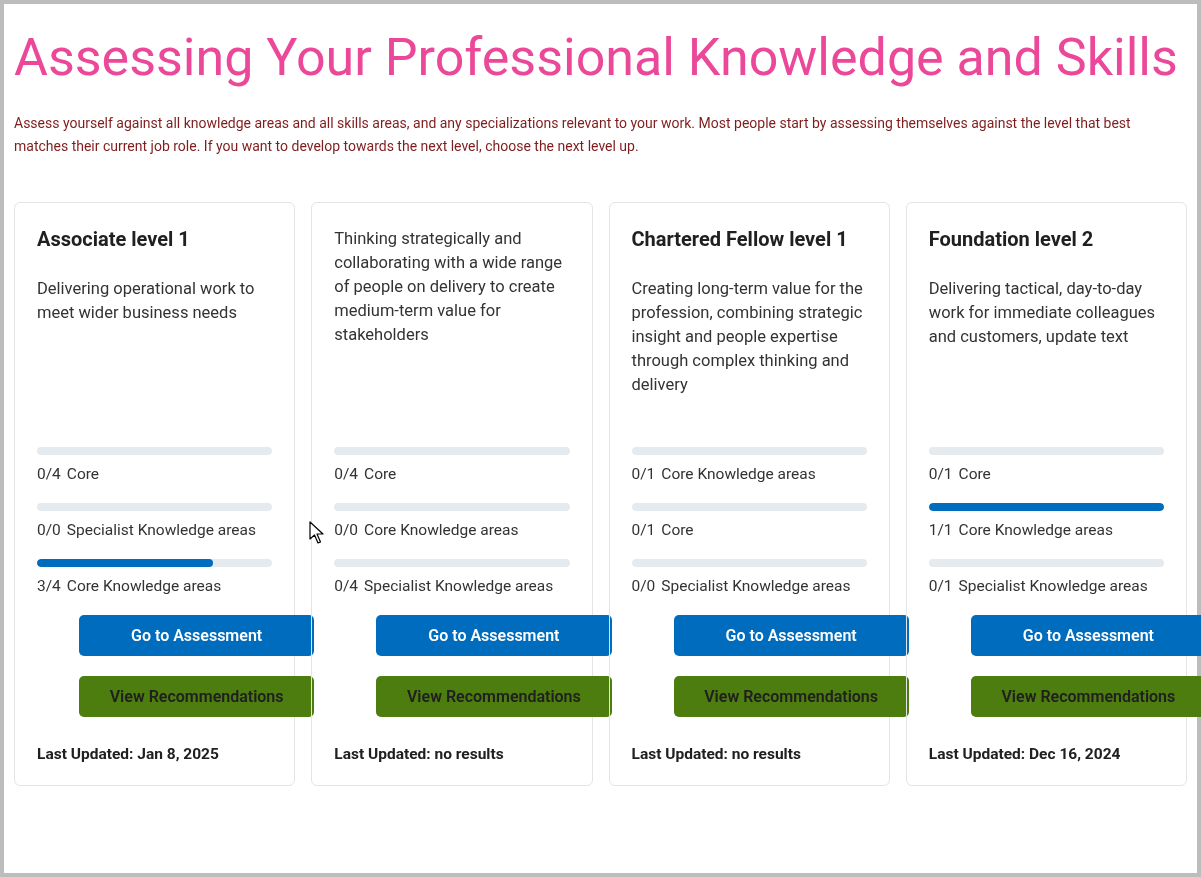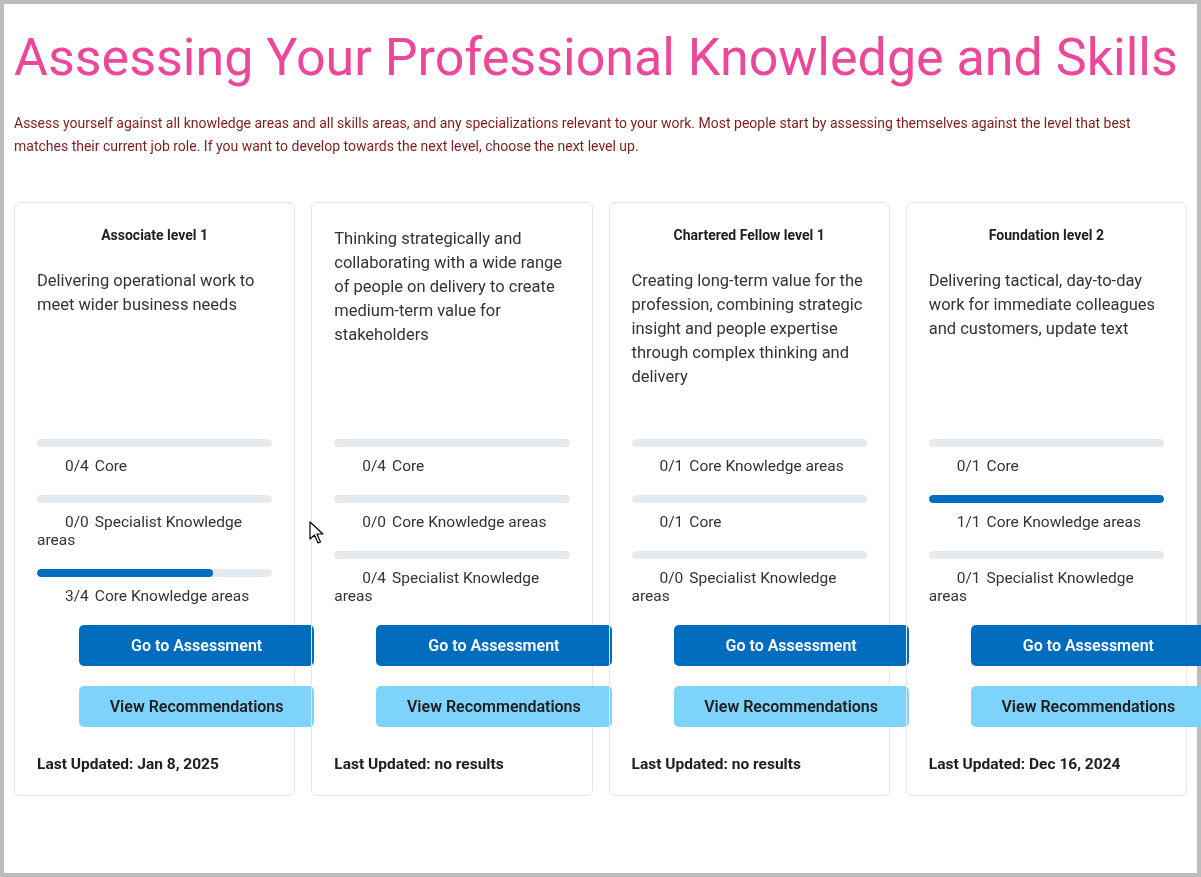--- a/index.html
+++ b/index.html
@@ -35,25 +35,24 @@
   }
   .card {
     flex: 1 1 0;
     border: 1px solid #e4e4e4;
     border-radius: 6px;
     padding: 24px 22px 22px 22px;
     display: flex;
     flex-direction: column;
   }
   .card-title {
-    font-size: 14px;
+    font-size: 20px;
     font-weight: 700;
     color: #202020;
     margin: 0 0 26px 0;
-    text-align: center;
   }
   .card-desc {
     font-size: 16.5px;
     line-height: 1.45;
     color: #333;
     margin: 0;
     min-height: 170px;
   }
   .progress-section {
     margin-top: auto;
@@ -74,42 +73,41 @@
     background: #006cbe;
     border-radius: 4px;
   }
   .progress-label {
     font-size: 15.5px;
     color: #333;
   }
   .progress-count {
     display: inline-block;
     margin-right: 6px;
-    margin-left: 28px;
   }
   .btn {
     display: block;
     width: 100%;
     text-align: center;
     padding: 11px 0;
     border-radius: 5px;
     font-size: 16px;
     font-weight: 600;
     border: none;
     cursor: pointer;
     margin-bottom: 20px;
     font-family: inherit;
     margin-left: 42px;
   }
   .btn-primary {
     background: #006cbe;
     color: #ffffff;
   }
   .btn-secondary {
-    background: #7dd3fc;
+    background: #4d7c0f;
     color: #202020;
   }
   .last-updated {
     font-size: 15.5px;
     font-weight: 700;
     color: #202020;
     margin-top: 28px;
   }
   .cursor {
     position: absolute;

